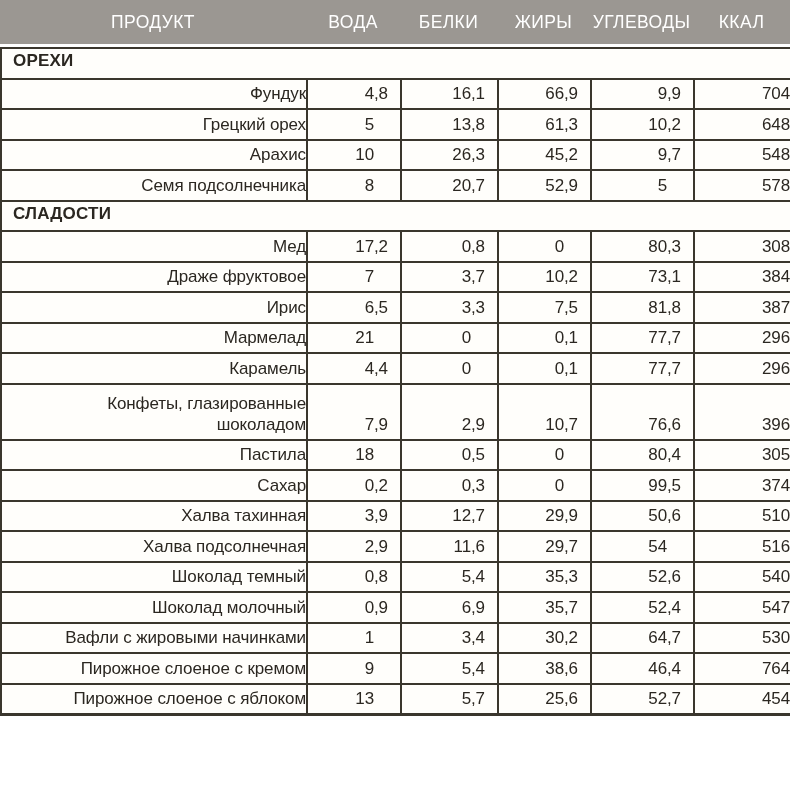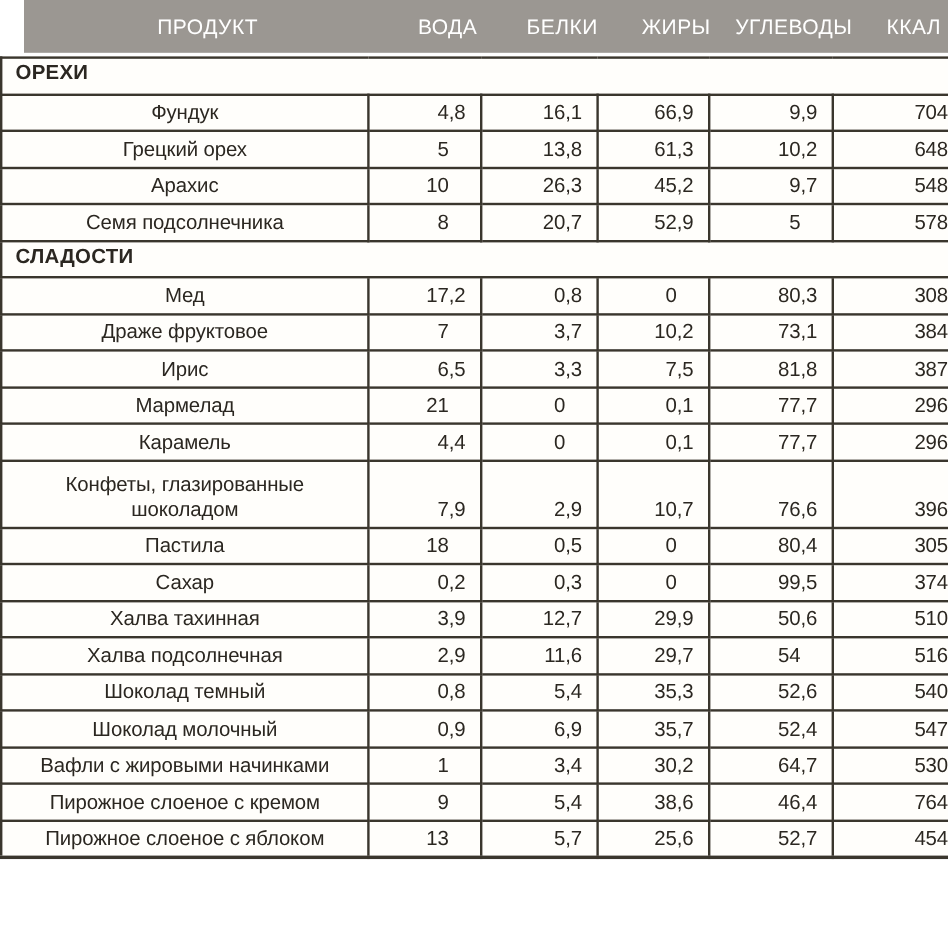--- a/index.html
+++ b/index.html
@@ -15,21 +15,20 @@
     background:#ffffff;
     font-family:"Liberation Sans", sans-serif;
     -webkit-font-smoothing:antialiased;
   }
   .wrap{width:790px;}
   .header-row{
     display:grid;
     grid-template-columns:306px 94px 97px 93px 103px 97px;
     height:44px;
     background:var(--header-bg);
-    margin-left:20px;
   }
   .header-cell{
     display:flex;
     align-items:center;
     justify-content:center;
     color:var(--header-text);
     font-size:17.5px;
     letter-spacing:0.4px;
     white-space:nowrap;
   }
@@ -54,21 +53,21 @@
     color:var(--text);
     height:25.5px;
     vertical-align:bottom;
     padding:0 0 3px 0;
     line-height:1.22;
     letter-spacing:-0.1px;
     overflow:hidden;
   }
   tr.tall td{height:51px;}
   td.name{
-    text-align:center;
+    text-align:right;
     white-space:pre-line;
   }
   td.num{
     text-align:right;
     padding-right:9px;
   }
   td.num .frac{
     display:inline-block;
     width:17px;
     text-align:left;

